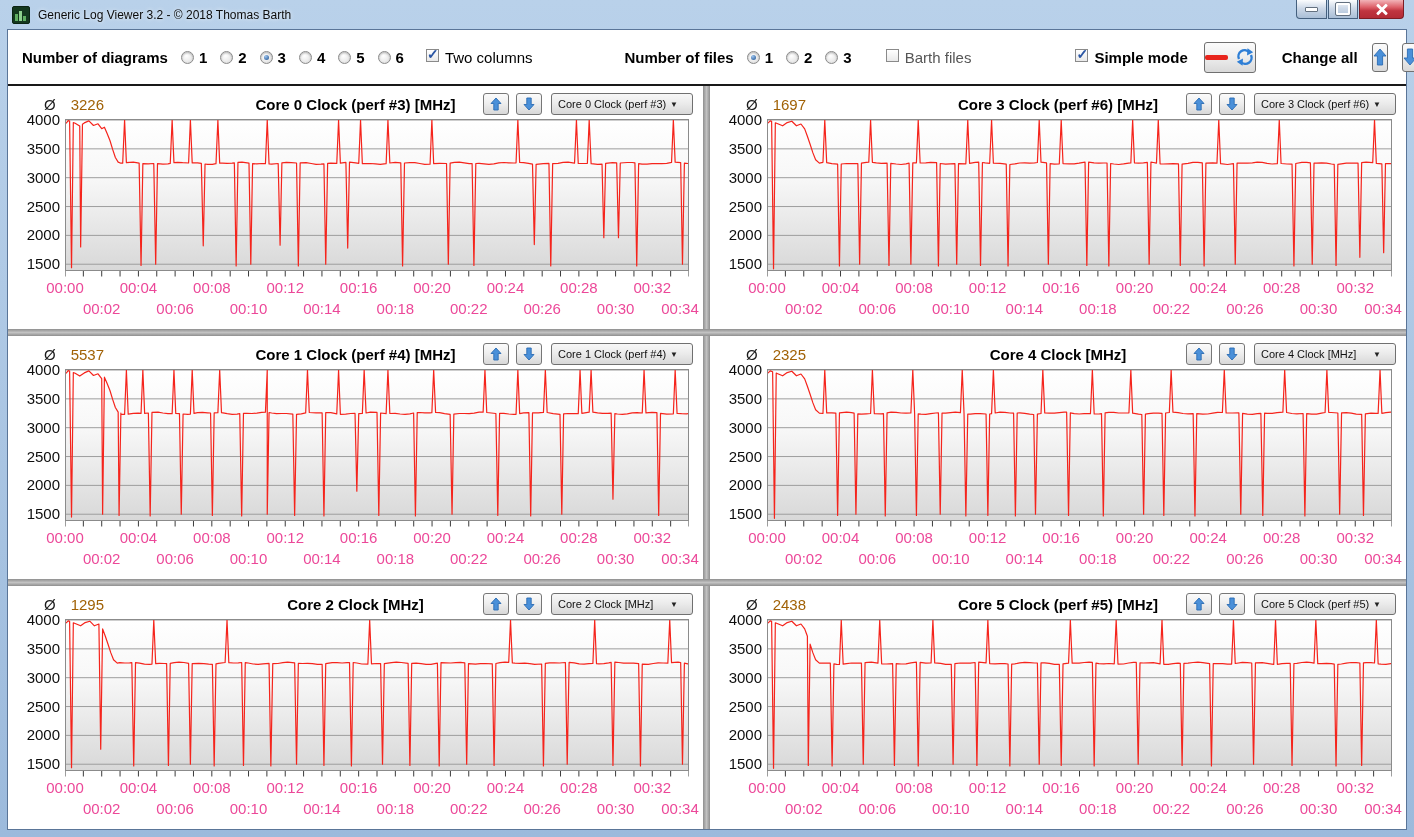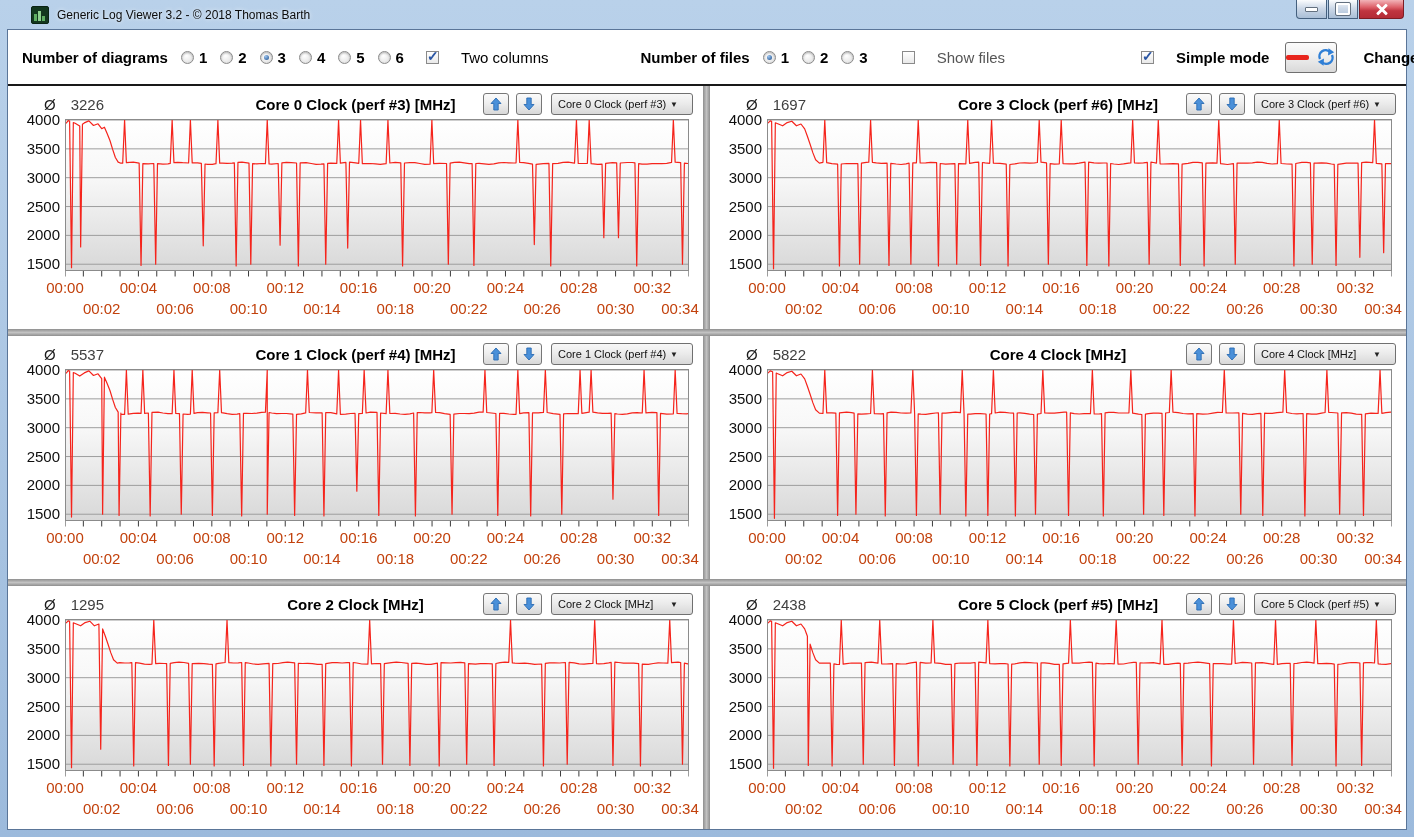--- a/index.html
+++ b/index.html
@@ -2,21 +2,21 @@
 <html><head>
 <meta charset="utf-8">
 <style>
   html,body{margin:0;padding:0;}
   body{
     width:1414px;height:837px;position:relative;overflow:hidden;
     background:linear-gradient(#b9d1ea,#9cbadc);
     font-family:"Liberation Sans",sans-serif;
   }
   
-  .titlebar{position:absolute;top:0;left:0;right:0;height:30px;display:flex;align-items:center;box-sizing:border-box;margin-left:31px;}
+  .titlebar{position:absolute;top:0;left:0;right:0;height:30px;display:flex;align-items:center;padding-left:12px;box-sizing:border-box;}
   .app-icon{width:16px;height:16px;background:#14381f;border:1px solid #0b2414;border-radius:2px;position:relative;flex:0 0 16px;}
   .app-icon i{position:absolute;background:#5fae62;}
   .app-icon .b1{left:2px;bottom:2px;width:3px;height:7px;}
   .app-icon .b2{left:6px;bottom:2px;width:3px;height:10px;background:#8fd08f;}
   .app-icon .b3{left:10px;bottom:2px;width:3px;height:5px;}
   .title-text{font-size:12px;color:#0c0c0c;margin-left:8px;text-shadow:0 0 4px rgba(255,255,255,.9);}
   .winbtns{position:absolute;top:0;right:10px;display:flex;gap:1px;}
   .winbtn{height:19px;border:1px solid #44607e;border-top:none;box-sizing:border-box;
     background:linear-gradient(rgba(255,255,255,.95),#cdd9e8 45%,#a9bed6);
     display:flex;align-items:center;justify-content:center;position:relative;}
@@ -33,60 +33,60 @@
   .content{position:absolute;top:30px;left:8px;right:8px;bottom:8px;background:#fff;display:flex;flex-direction:column;box-shadow:0 0 0 1px #5a7598;}
   
   .toolbar{flex:0 0 56px;display:flex;align-items:center;padding-left:14px;border-bottom:2px solid #191919;box-sizing:border-box;background:#fff;}
   .tb-label{font-weight:bold;font-size:15px;color:#000;white-space:nowrap;}
   .rgroup{display:flex;align-items:center;}
   .radio{display:flex;align-items:center;margin-left:13px;cursor:default;}
   .radio .circle{width:13px;height:13px;border-radius:50%;border:1px solid #8a8a8a;background:radial-gradient(circle at 40% 35%,#fff,#dcdcdc);box-sizing:border-box;box-shadow:inset 0 1px 2px rgba(0,0,0,.25);}
   .radio.checked .circle{display:flex;align-items:center;justify-content:center;}
   .radio.checked .circle::after{content:"";width:5px;height:5px;border-radius:50%;background:radial-gradient(circle at 35% 30%,#9cc4ef,#1d4f8d);}
   .radio .rlabel{font-weight:bold;font-size:15px;margin-left:5px;}
-  .check{display:flex;align-items:center;gap:16px;}
+  .check{display:flex;}
   .checkbox{width:13px;height:13px;border:1px solid #8a8a8a;background:linear-gradient(#fff,#e9e9e9);position:relative;box-sizing:border-box;}
   .checkbox.on::after{content:"✓";position:absolute;left:0px;top:-4px;font-size:14px;font-weight:bold;color:#2b56a4;}
   .clabel{font-size:15px;margin-left:6px;white-space:nowrap;}
   .clabel.gray{color:#565656;}
   .clabel.bold{font-weight:bold;}
   #two-columns-check{margin-left:22px;}
   .tb-label.files{margin-left:92px;}
   #show-files-check{margin-left:34px;}
-  #simple-mode-check{margin-left:88px;padding-left:48px;}
+  #simple-mode-check{margin-left:56px;padding-left:48px;}
   .tbtn{border:1px solid #707070;border-radius:3px;background:linear-gradient(#fbfbfb,#efefef 45%,#d9d9d9);display:flex;align-items:center;justify-content:center;cursor:default;padding:0;}
   .iconbtn{width:78px;height:31px;margin-left:16px;gap:7px;}
   .red-dash{width:23px;height:5px;background:#e8251d;border-radius:2px;}
   .tb-label.changeall{margin-left:26px;}
   .arrowbtn{width:40px;height:29px;margin-left:14px;}
   .arrowbtn:first-of-type{margin-left:38px;}
   
   .grid{flex:1;display:grid;grid-template-columns:695px 1fr;grid-template-rows:243px 243px 1fr;gap:7px;background:#9a9a9a;position:relative;}
   .splitter{position:absolute;background:linear-gradient(#8f8f8f,#c2c2c2 50%,#8f8f8f);}
   .vsplit{left:695px;width:7px;top:0;bottom:0;background:linear-gradient(90deg,#8f8f8f,#c2c2c2 50%,#8f8f8f);}
   .hsplit1{top:243px;height:7px;left:0;right:0;}
   .hsplit2{top:493px;height:7px;left:0;right:0;}
   .panel{background:#fff;position:relative;overflow:hidden;}
   .phead{height:26px;margin-top:5px;display:flex;align-items:center;position:relative;}
   .avg-sym{margin-left:36px;font-size:15px;color:#1c1c1c;}
-  .avg-val{margin-left:15px;font-size:15px;color:#404040;}
+  .avg-val{margin-left:15px;font-size:15px;color:#a16207;}
   .ptitle{position:absolute;left:50%;transform:translateX(-50%);font-weight:bold;font-size:15px;white-space:nowrap;color:#000;}
   .hright{margin-left:auto;display:flex;align-items:center;}
   .sbtn{width:26px;height:22px;border:1px solid #777;border-radius:3px;background:linear-gradient(#fbfbfb,#efefef 45%,#d8d8d8);display:flex;align-items:center;justify-content:center;margin-left:7px;box-sizing:border-box;}
   .combo{width:142px;height:22px;border:1px solid #707070;border-radius:3px;background:linear-gradient(#f7f7f7,#ececec 45%,#d8d8d8);display:flex;align-items:center;margin-left:9px;margin-right:10px;box-sizing:border-box;}
   .ctext{font-size:11px;margin-left:6px;white-space:nowrap;overflow:hidden;width:112px;color:#111;}
   .carrow{font-size:8px;color:#222;}
   .chart{display:flex;margin-top:2px;}
   .ylab{flex:0 0 57px;position:relative;height:150px;overflow:visible;}
   .ylab span{position:absolute;right:5px;font-size:15px;color:#0e0e0e;}
   .plotzone{flex:1;margin-right:14px;position:relative;}
   .plot{height:150px;border:1px solid #8b8b8b;background:linear-gradient(#ffffff,#f7f7f7 40%,#d8d8d8);position:relative;box-sizing:content-box;}
   .plot svg{position:absolute;left:0;top:0;width:100%;height:100%;display:block;}
   .ticksvg{display:block;width:100%;height:7px;}
-  .xrow{position:relative;height:21px;font-size:15px;color:#c2410c;}
+  .xrow{position:relative;height:21px;font-size:15px;color:#ec4899;}
   .xrow span{position:absolute;transform:translateX(-50%);white-space:nowrap;top:1px;}
   .xrow span.last{transform:translateX(-74%);}
 </style>
 </head>
 <body>
 
 <div class="titlebar">
   <div class="app-icon">
       <i class="b1"></i>
       <i class="b2"></i>
@@ -152,21 +152,21 @@
           <span class="circle"></span>
           <span class="rlabel">2</span>
         </span>
         <span class="radio">
           <span class="circle"></span>
           <span class="rlabel">3</span>
         </span>
       </span>
     <span class="check" id="show-files-check">
         <span class="checkbox"></span>
-        <span class="clabel gray">Show files</span>
+        <span class="clabel gray">Barth files</span>
       </span>
     <span class="check" id="simple-mode-check">
         <span class="checkbox on"></span>
         <span class="clabel bold">Simple mode</span>
       </span>
     <button class="tbtn iconbtn">
       <span class="red-dash"></span>
       <svg width="20" height="20" viewBox="0 0 20 20">
         <path d="M4 12 A6.2 6.2 0 0 1 14 5" stroke="#2f7fd6" stroke-width="2.4" fill="none"></path>
         <polygon points="12.5,1.2 18.2,5.2 12,8.6" fill="#2f7fd6"></polygon>
@@ -498,21 +498,21 @@
               <span style="left: 76.4706%;">00:26</span>
               <span style="left: 88.2353%;">00:30</span>
               <span class="last" style="left: 100%;">00:34</span>
             </div>
           </div>
         </div>
       </div>
       <div class="panel">
         <div class="phead">
           <span class="avg-sym">Ø</span>
-          <span class="avg-val">5822</span>
+          <span class="avg-val">2325</span>
           <span class="ptitle">Core 4 Clock [MHz]</span>
           <span class="hright">
             <button class="sbtn">
               <svg width="12" height="14" viewBox="0 0 12 14">
                 <path d="M6 1 L11 6.5 L8.2 6.5 L8.2 13 L3.8 13 L3.8 6.5 L1 6.5 Z" fill="#4a90d9" stroke="#2b6cb3" stroke-width="0.9"></path>
               </svg>
             </button>
             <button class="sbtn">
               <svg width="12" height="14" viewBox="0 0 12 14">
                 <path d="M6 1 L11 6.5 L8.2 6.5 L8.2 13 L3.8 13 L3.8 6.5 L1 6.5 Z" fill="#4a90d9" stroke="#2b6cb3" stroke-width="0.9" transform="rotate(180 6 7)"></path>

